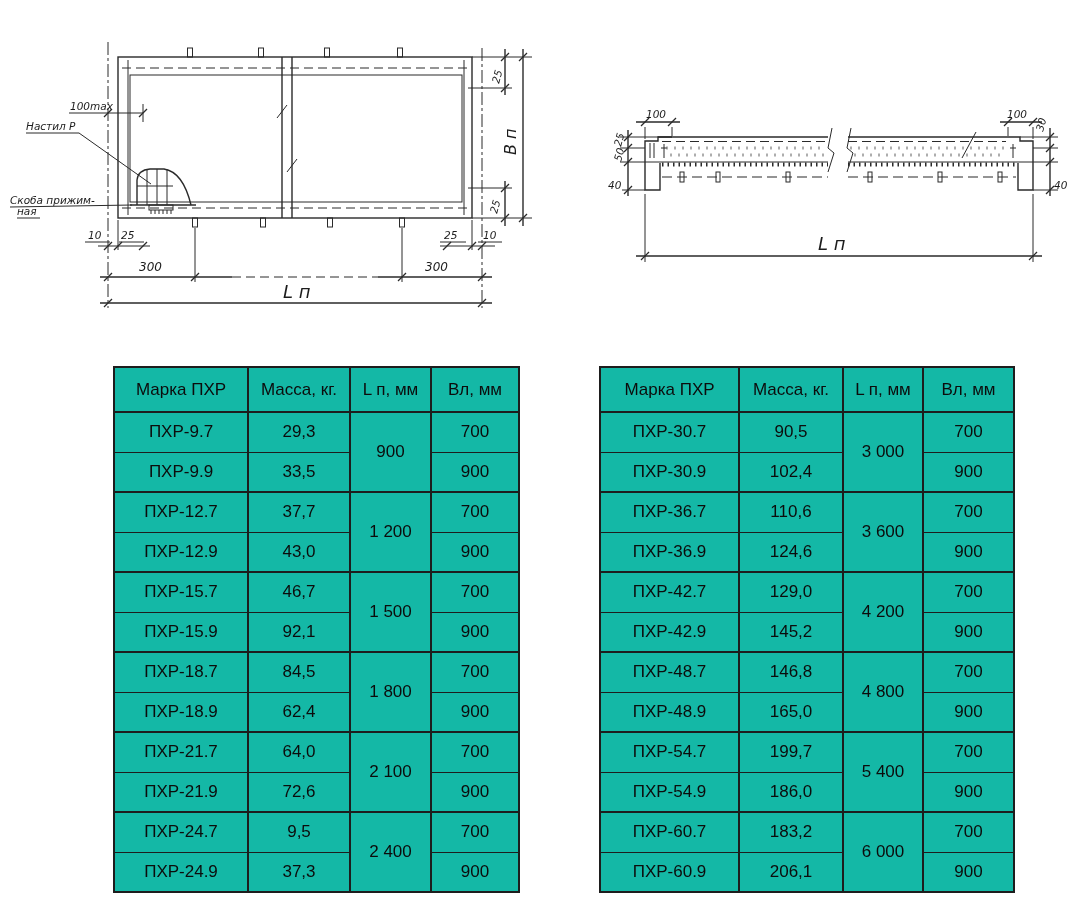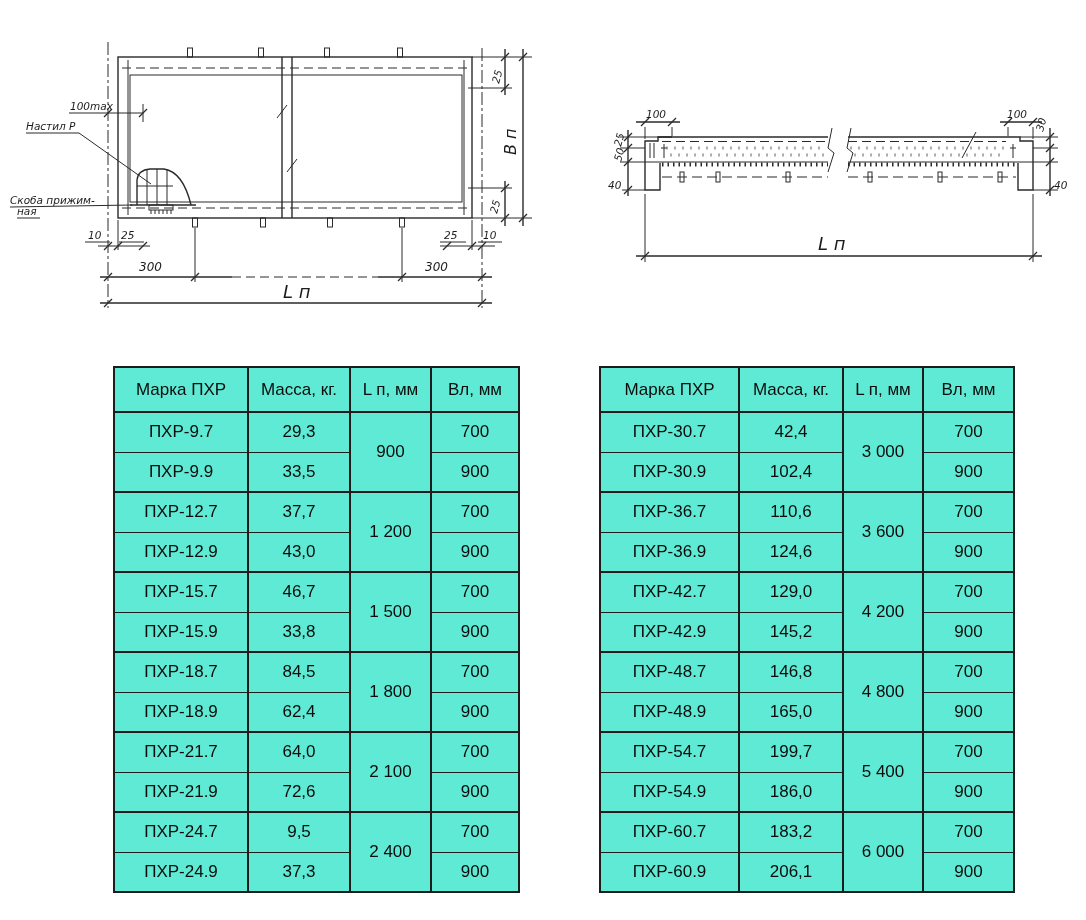--- a/index.html
+++ b/index.html
@@ -18,21 +18,21 @@
   svg.drw .dd {stroke-width:1;stroke-dasharray:13 3 3 3;}
   svg.drw .tk {stroke-width:1.2;}
   svg.drw .teeth{stroke-width:4;stroke-dasharray:1.5 4;}
   svg.drw .spk{stroke:#6a6a6a;stroke-width:3;stroke-dasharray:2 6;opacity:.55;}
   svg.drw text{font:italic 11px "DejaVu Sans",sans-serif;fill:#1c1c1c;stroke:none;}
   svg.drw text.sm{font-size:10.5px;}
   svg.drw text.md{font-size:12px;}
   svg.drw text.big{font-size:18px;}
   svg.drw text.bp{font-size:16px;}
   
-  table.spec{position:absolute;border-collapse:collapse;table-layout:fixed;background:#5eead4;
+  table.spec{position:absolute;border-collapse:collapse;table-layout:fixed;background:#14b8a6;
              border:2.4px solid #1d1d1d;}
   .spec th,.spec td{
     border:1.4px solid #1d1d1d;border-left-width:2px;border-right-width:2px;
     text-align:center;vertical-align:middle;font-size:17px;color:#0c0c0c;
     font-weight:400;padding:0;font-family:"Liberation Sans",sans-serif;
   }
   .spec th{height:43px;border-bottom-width:2.2px;}
   .spec td{height:38.5px;}
   .spec tr.gs td{border-top-width:2.2px;}
   #table-left{left:113px;top:366px;width:405px;}
@@ -279,21 +279,21 @@
         <td>900</td>
       </tr>
       <tr class="gs">
         <td>ПХР-15.7</td>
         <td>46,7</td>
         <td rowspan="2">1 500</td>
         <td>700</td>
       </tr>
       <tr>
         <td>ПХР-15.9</td>
-        <td>33,8</td>
+        <td>92,1</td>
         <td>900</td>
       </tr>
       <tr class="gs">
         <td>ПХР-18.7</td>
         <td>84,5</td>
         <td rowspan="2">1 800</td>
         <td>700</td>
       </tr>
       <tr>
         <td>ПХР-18.9</td>
@@ -336,21 +336,21 @@
       <tr>
         <th>Марка ПХР</th>
         <th>Масса, кг.</th>
         <th>L п, мм</th>
         <th>Вл, мм</th>
       </tr>
     </thead>
     <tbody>
       <tr class="gs">
         <td>ПХР-30.7</td>
-        <td>42,4</td>
+        <td>90,5</td>
         <td rowspan="2">3 000</td>
         <td>700</td>
       </tr>
       <tr>
         <td>ПХР-30.9</td>
         <td>102,4</td>
         <td>900</td>
       </tr>
       <tr class="gs">
         <td>ПХР-36.7</td>

